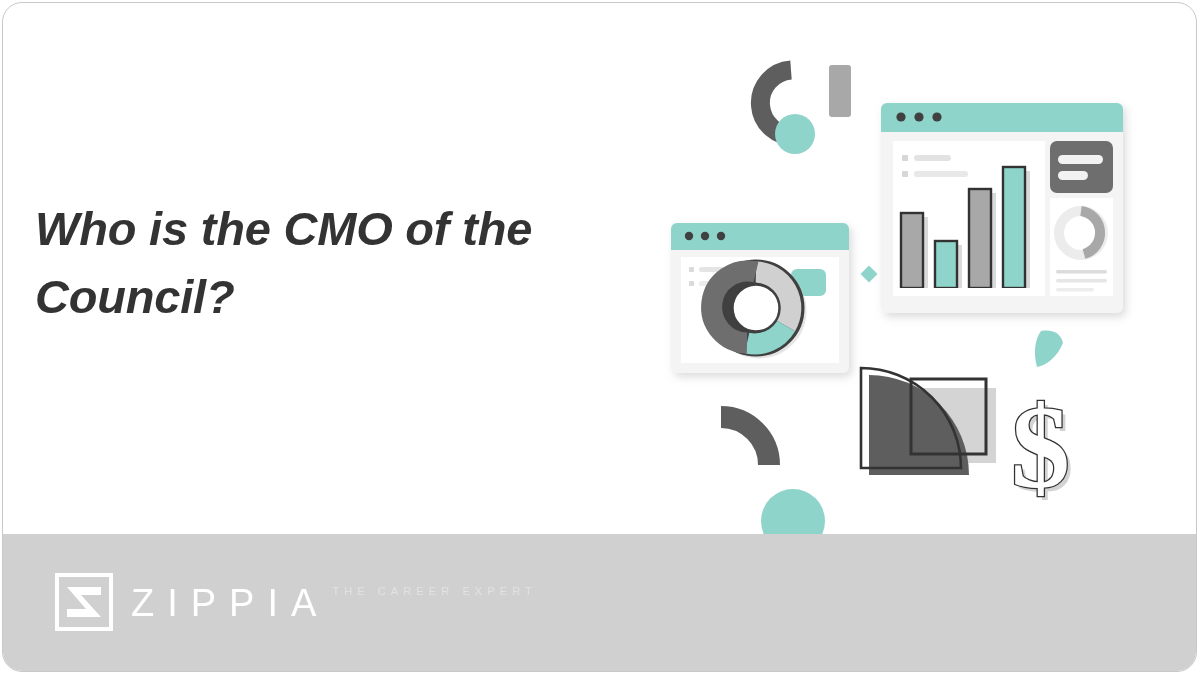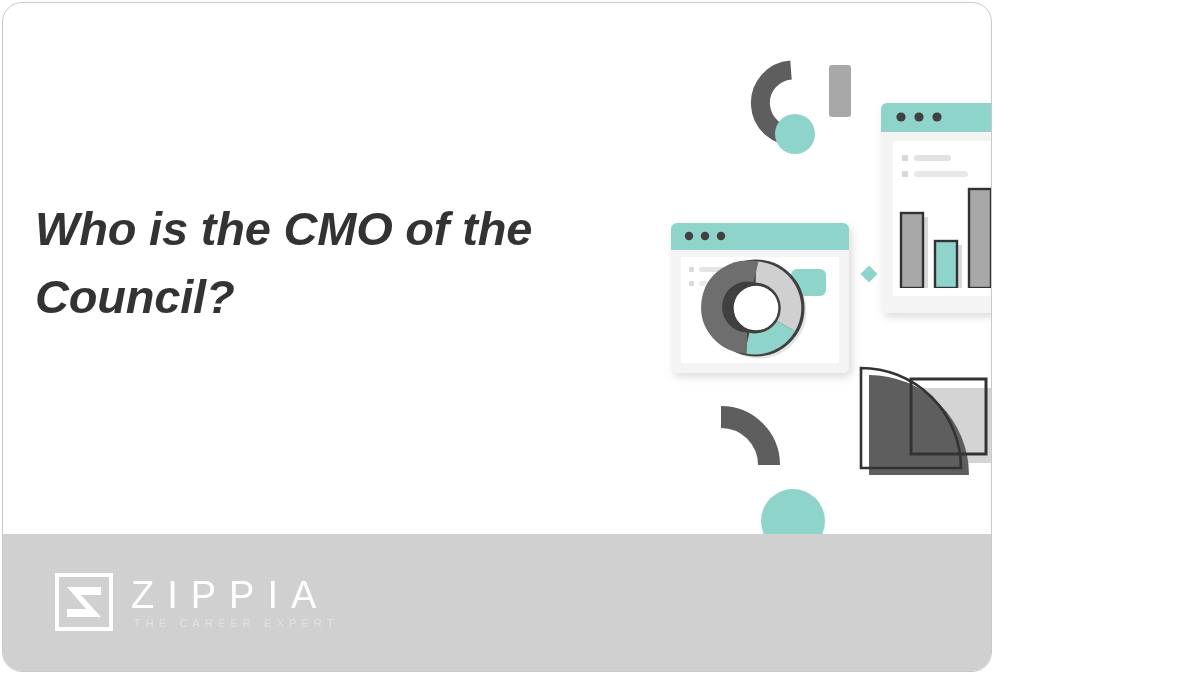--- a/index.html
+++ b/index.html
@@ -11,21 +11,21 @@
     width: 1201px;
     height: 676px;
     font-family: "Liberation Sans", sans-serif;
     overflow: hidden;
   }
 
   #card {
     position: absolute;
     left: 2px;
     top: 2px;
-    width: 990px;
+    width: 1195px;
     height: 670px;
     background: #ffffff;
     border: 1px solid #c9c9c9;
     border-radius: 20px;
     box-sizing: border-box;
     overflow: hidden;
   }
 
   
   #headline {
@@ -57,21 +57,21 @@
     display: flex;
     align-items: center;
     gap: 18px;
   }
   #logo-mark {
     width: 58px;
     height: 58px;
   }
   #logo-word {
     display: flex;
-    flex-direction: column;
+    flex-direction: row;
     justify-content: center;
     padding-top: 2px;
   }
   #logo-name {
     font-size: 38px;
     font-weight: 400;
     letter-spacing: 13px;
     color: #ffffff;
     line-height: 40px;
   }

